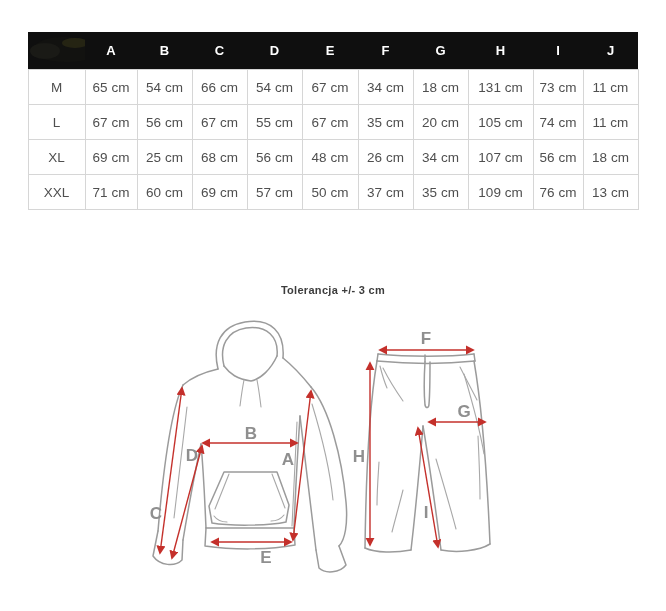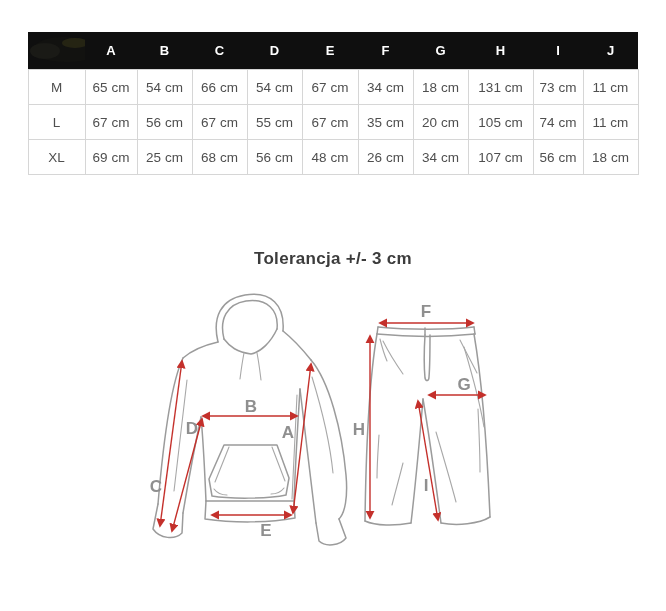--- a/index.html
+++ b/index.html
@@ -66,21 +66,21 @@
     top: 6px;
     width: 30px;
     height: 16px;
     background: #1a1a16;
     border-radius: 50%;
   }
   
   .tolerance {
     margin-top: 74px;
     text-align: center;
-    font-size: 17px;
+    font-size: 11px;
     font-weight: 700;
     color: #3c3c3c;
     letter-spacing: 0.3px;
   }
   
   .diagram-wrap {
     width: 400px;
     margin: 16px auto 0 auto;
   }
   .outline {
@@ -176,20 +176,33 @@
       <td>25 cm</td>
       <td>68 cm</td>
       <td>56 cm</td>
       <td>48 cm</td>
       <td>26 cm</td>
       <td>34 cm</td>
       <td>107 cm</td>
       <td>56 cm</td>
       <td>18 cm</td>
     </tr>
+    <tr>
+      <td>XXL</td>
+      <td>71 cm</td>
+      <td>60 cm</td>
+      <td>69 cm</td>
+      <td>57 cm</td>
+      <td>50 cm</td>
+      <td>37 cm</td>
+      <td>35 cm</td>
+      <td>109 cm</td>
+      <td>76 cm</td>
+      <td>13 cm</td>
+    </tr>
   </tbody>
 </table>
 
 <div class="tolerance">Tolerancja +/- 3 cm</div>
 
 <div class="diagram-wrap">
   <svg width="400" height="300" viewBox="0 0 400 300">
     <defs>
       <marker id="ah" viewBox="0 0 10 10" refX="8" refY="5" markerWidth="6.5" markerHeight="6.5" orient="auto-start-reverse">
         <path d="M0,0 L10,5 L0,10 z" fill="#c4302b"></path>

